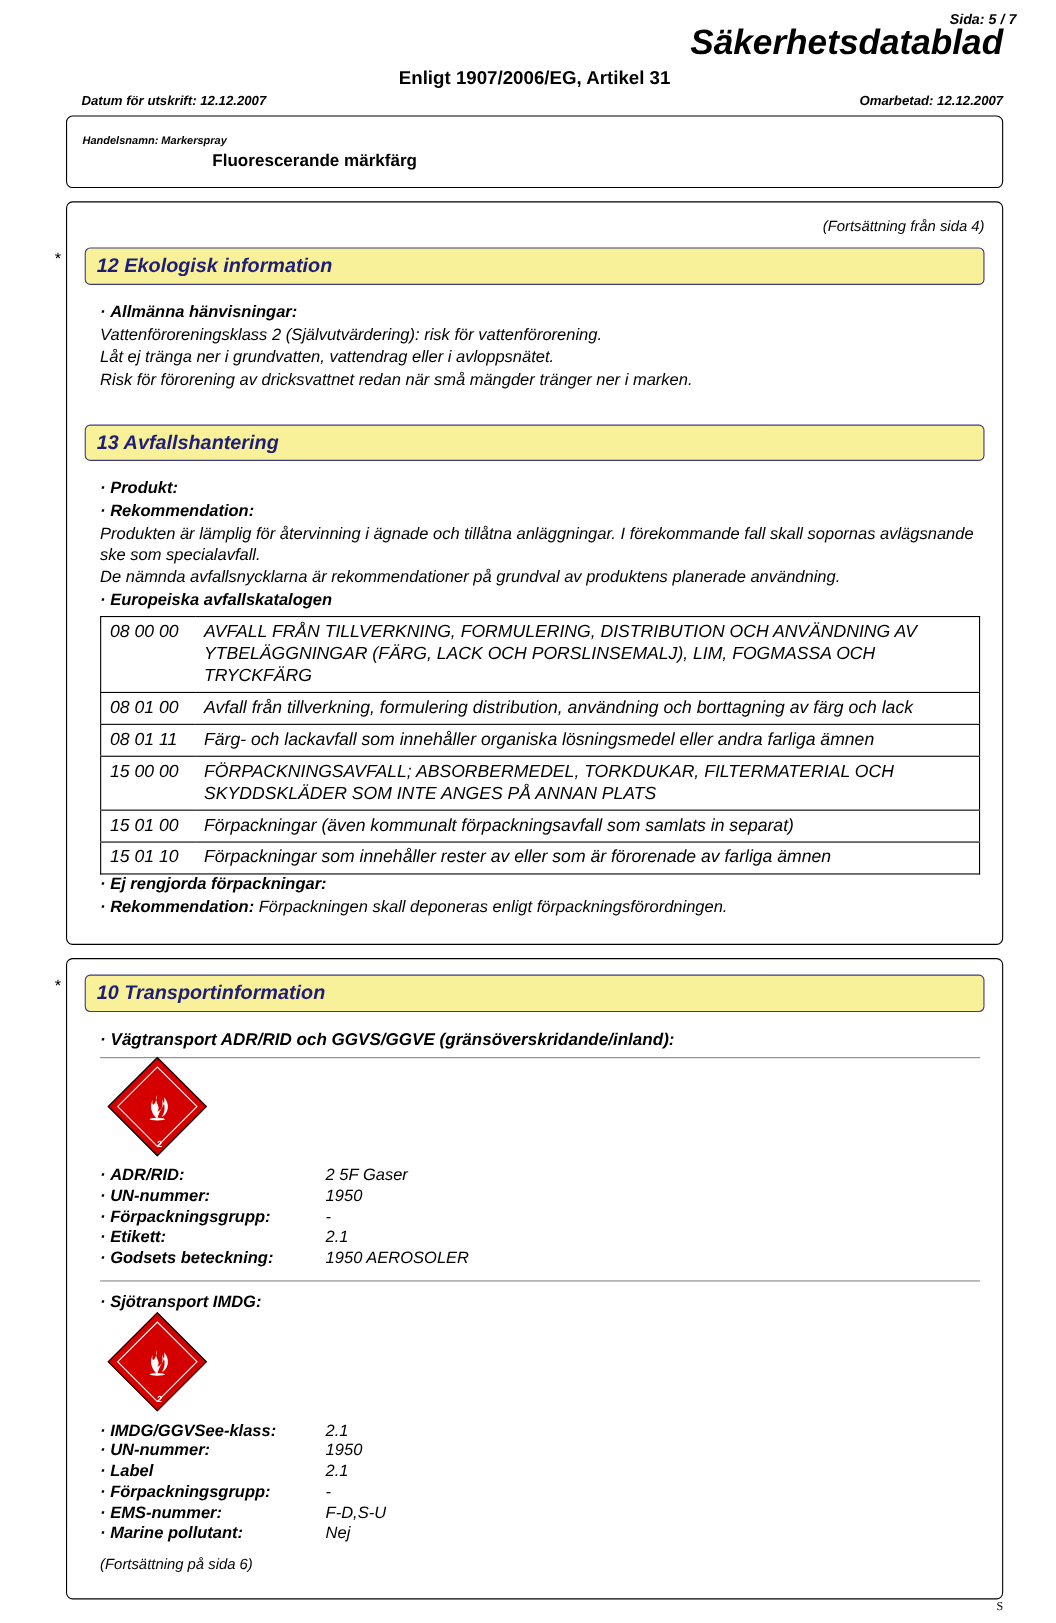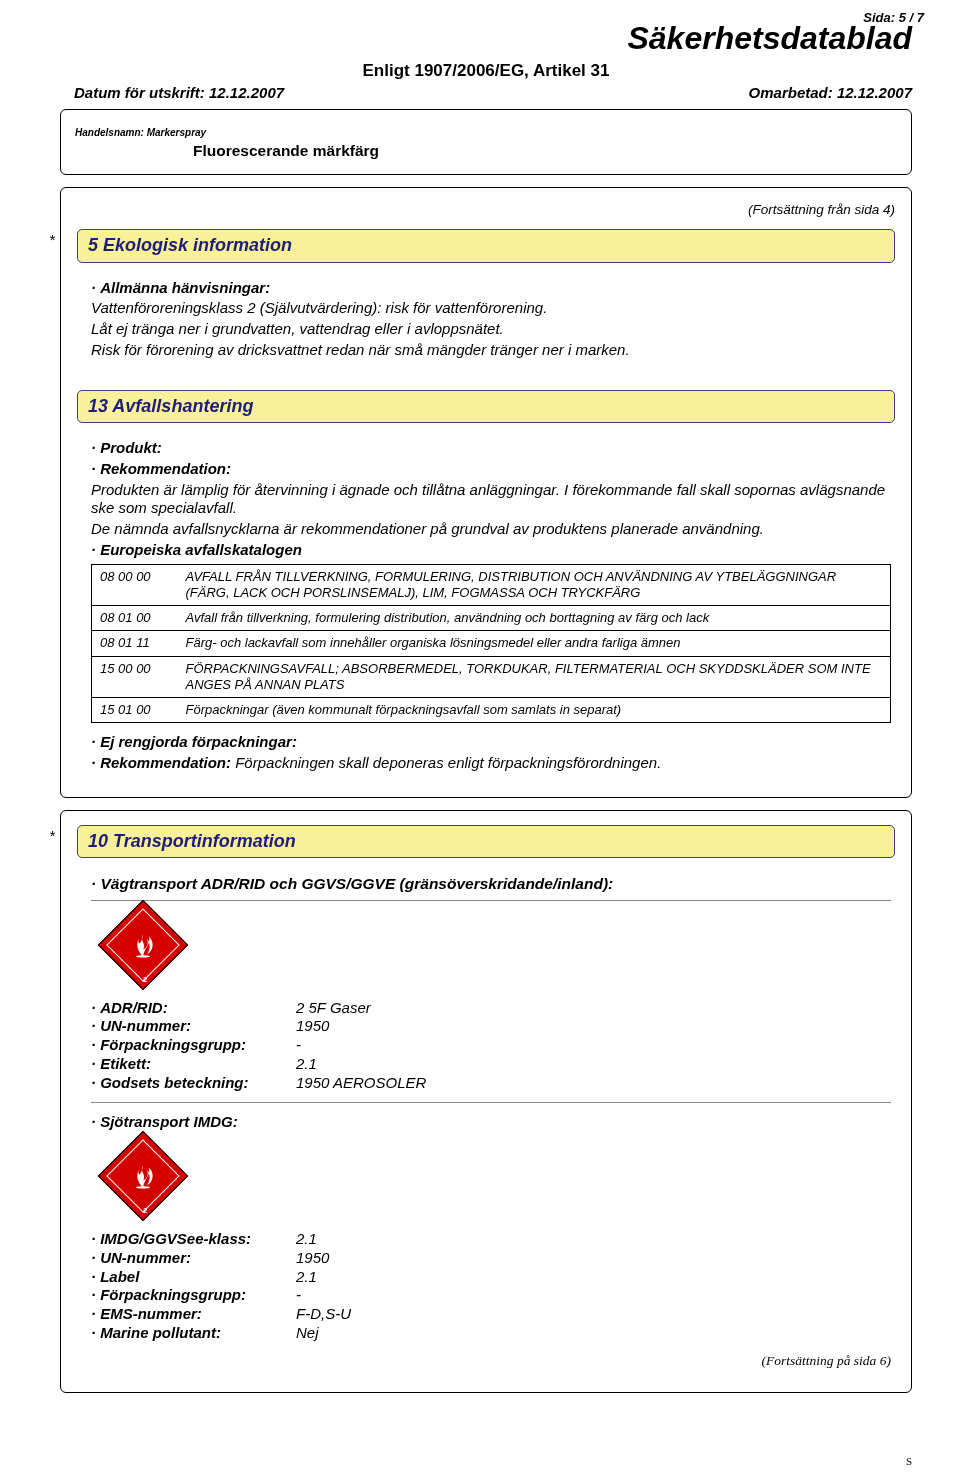--- a/index.html
+++ b/index.html
@@ -32,21 +32,21 @@
     text-align: center;
     font-weight: bold;
     font-size: 17px;
     margin-top: 2px;
   }
   .date-row {
     display: flex;
     justify-content: space-between;
     font-style: italic;
     font-weight: bold;
-    font-size: 15px;
+    font-size: 12px;
     margin-top: 3px;
     margin-bottom: 6px;
     padding-left: 14px;
   }
   .top-frame {
     border: 1px solid #000;
     border-radius: 6px;
     padding: 12px 14px 14px 14px;
     margin-bottom: 12px;
   }
@@ -92,23 +92,22 @@
   }
   .body-block p { margin: 0 0 2px 0; }
   .lead { font-style: italic; font-weight: bold; }
   .italic { font-style: italic; }
   .dot::before { content: "·\00a0"; }
   .cat-table {
     border: 1px solid #000;
     border-collapse: collapse;
     width: 100%;
     margin-top: 4px;
-    margin-bottom: 10px;
-    font-style: italic;
-    font-size: 13px;
+    font-style: italic;
+    font-size: 16px;
   }
   .cat-table td {
     border-top: 1px solid #000;
     padding: 4px 8px 4px 8px;
     vertical-align: top;
   }
   .cat-table tr:first-child td { border-top: none; }
   .cat-table td:first-child {
     width: 86px;
     white-space: nowrap;
@@ -159,23 +158,21 @@
     position: absolute;
     bottom: 3px; right: 3px;
     transform: rotate(-45deg);
     color: #fff;
     font-size: 8px;
     font-weight: bold;
   }
   .cont-next {
     font-style: italic;
     font-size: 13.5px;
-    text-align: right;
     margin-top: 10px;
-    font-family: Liberation Serif, serif;
   }
   .s-mark {
     position: absolute;
     right: 48px;
     bottom: 6px;
     font-size: 11px;
     font-family: 'Times New Roman', serif;
   }
 </style>
 </head>
@@ -198,21 +195,21 @@
   </span>
   <div class="trade-sub">Fluorescerande märkfärg</div>
 </div>
 
 <div class="main-frame">
 
   <div class="cont-note">(Fortsättning från sida 4)</div>
 
   <div class="section-head">
     <span class="asterisk">*</span>
-    <div class="head-bar">5 Ekologisk information</div>
+    <div class="head-bar">12 Ekologisk information</div>
   </div>
   <div class="body-block">
     <p class="lead dot">Allmänna hänvisningar:</p>
     <p class="italic">Vattenföroreningsklass 2 (Självutvärdering): risk för vattenförorening.</p>
     <p class="italic">Låt ej tränga ner i grundvatten, vattendrag eller i avloppsnätet.</p>
     <p class="italic">Risk för förorening av dricksvattnet redan när små mängder tränger ner i marken.</p>
   </div>
 
   <div class="section-head" style="margin-top:24px">
     <div class="head-bar">13 Avfallshantering</div>
@@ -238,20 +235,24 @@
             <td>08 01 11</td>
             <td>Färg- och lackavfall som innehåller organiska lösningsmedel eller andra farliga ämnen</td>
           </tr>
       <tr>
             <td>15 00 00</td>
             <td>FÖRPACKNINGSAVFALL; ABSORBERMEDEL, TORKDUKAR, FILTERMATERIAL OCH SKYDDSKLÄDER SOM INTE ANGES PÅ ANNAN PLATS</td>
           </tr>
       <tr>
             <td>15 01 00</td>
             <td>Förpackningar (även kommunalt förpackningsavfall som samlats in separat)</td>
+          </tr>
+      <tr>
+            <td>15 01 10</td>
+            <td>Förpackningar som innehåller rester av eller som är förorenade av farliga ämnen</td>
           </tr>
     </tbody>
       </table>
 
     <p class="lead dot">Ej rengjorda förpackningar:</p>
     <p>
       <span class="lead dot">Rekommendation:</span>
       <span class="italic">Förpackningen skall deponeras enligt förpackningsförordningen.</span>
     </p>
   </div>

